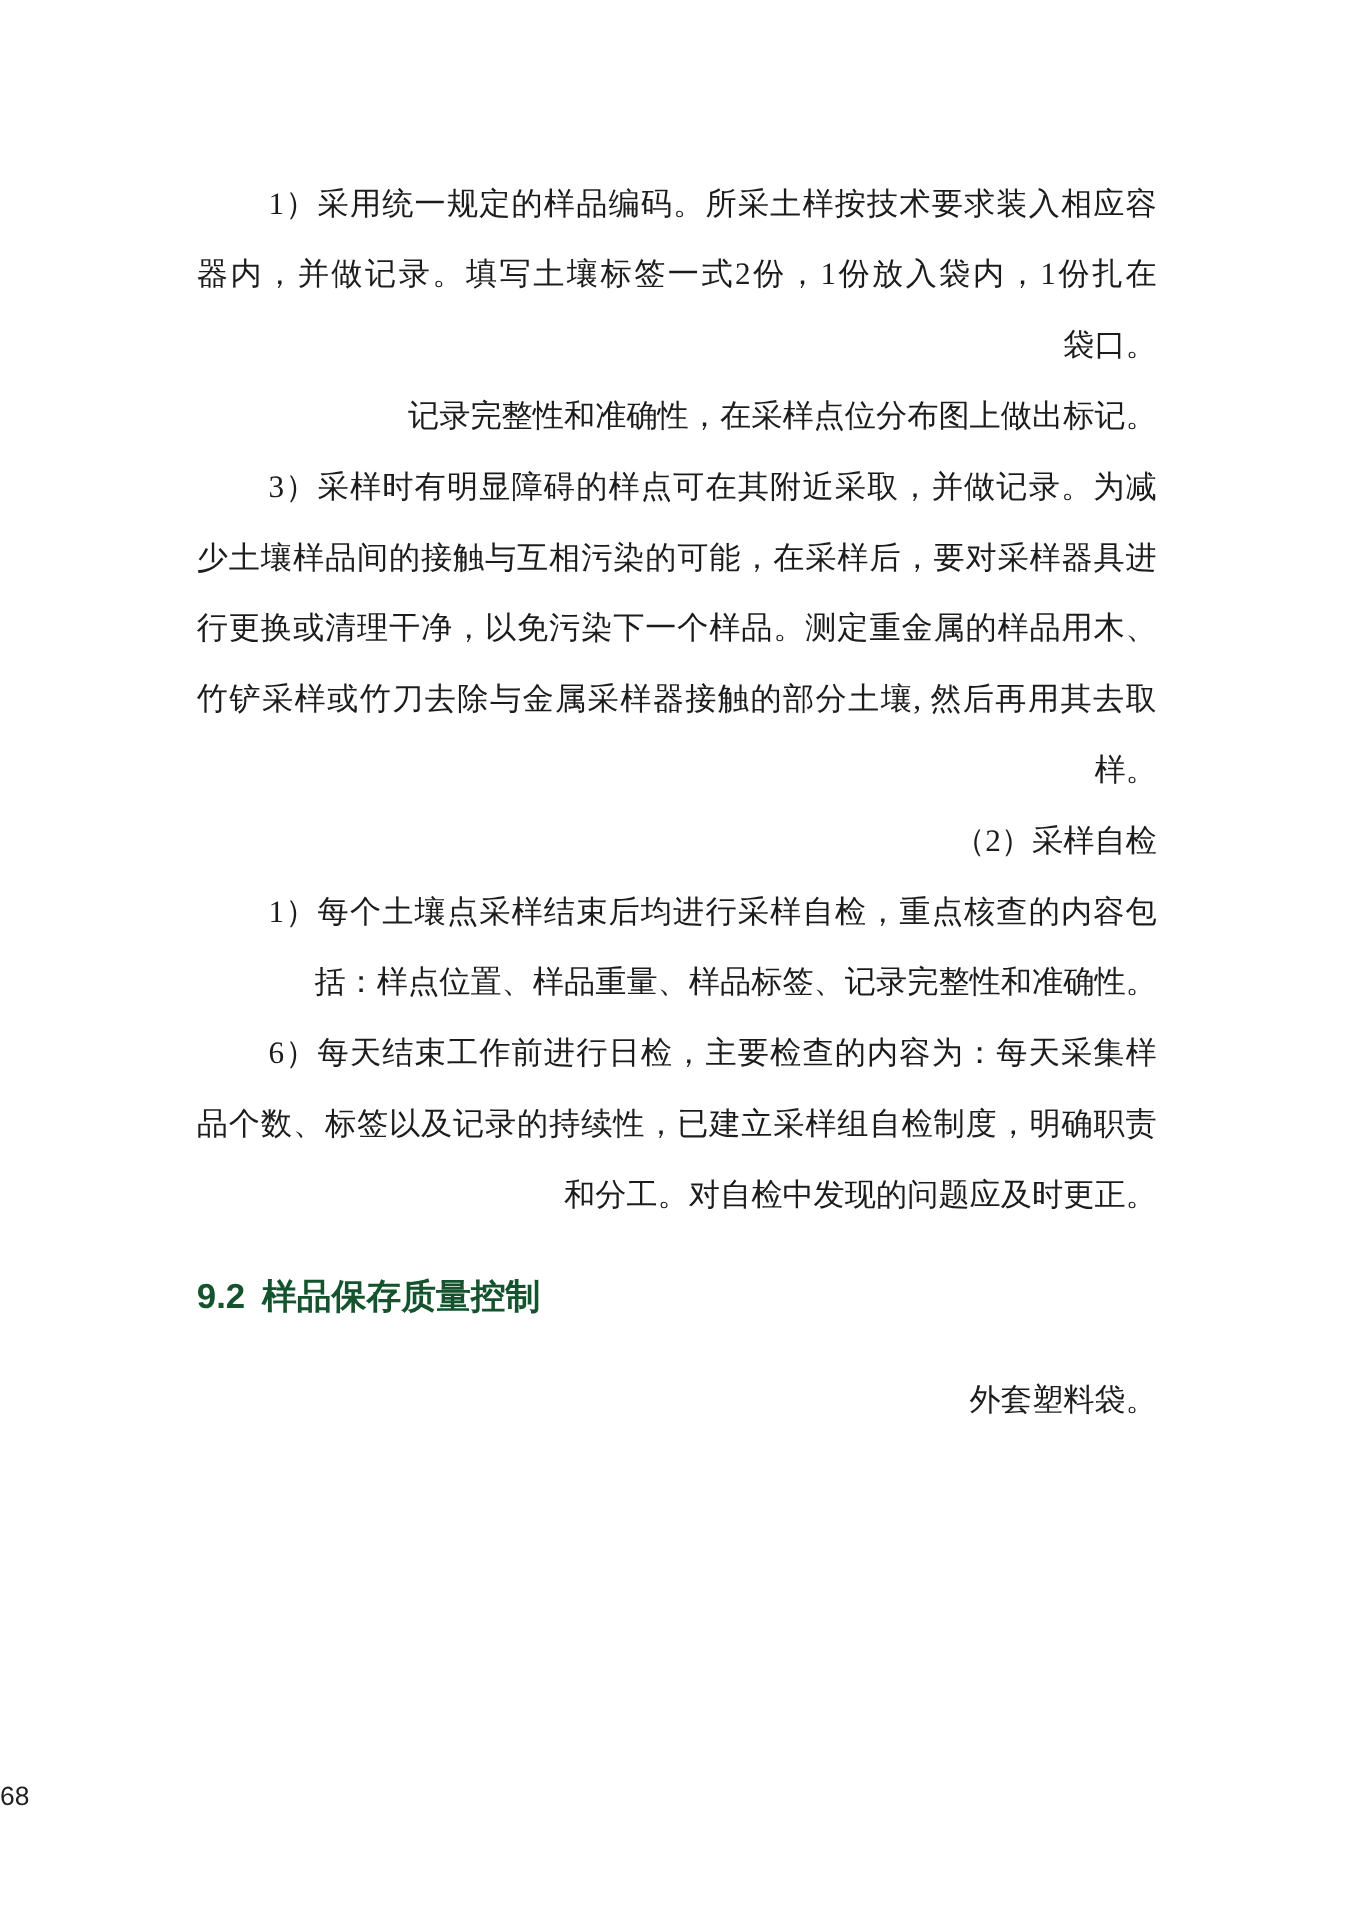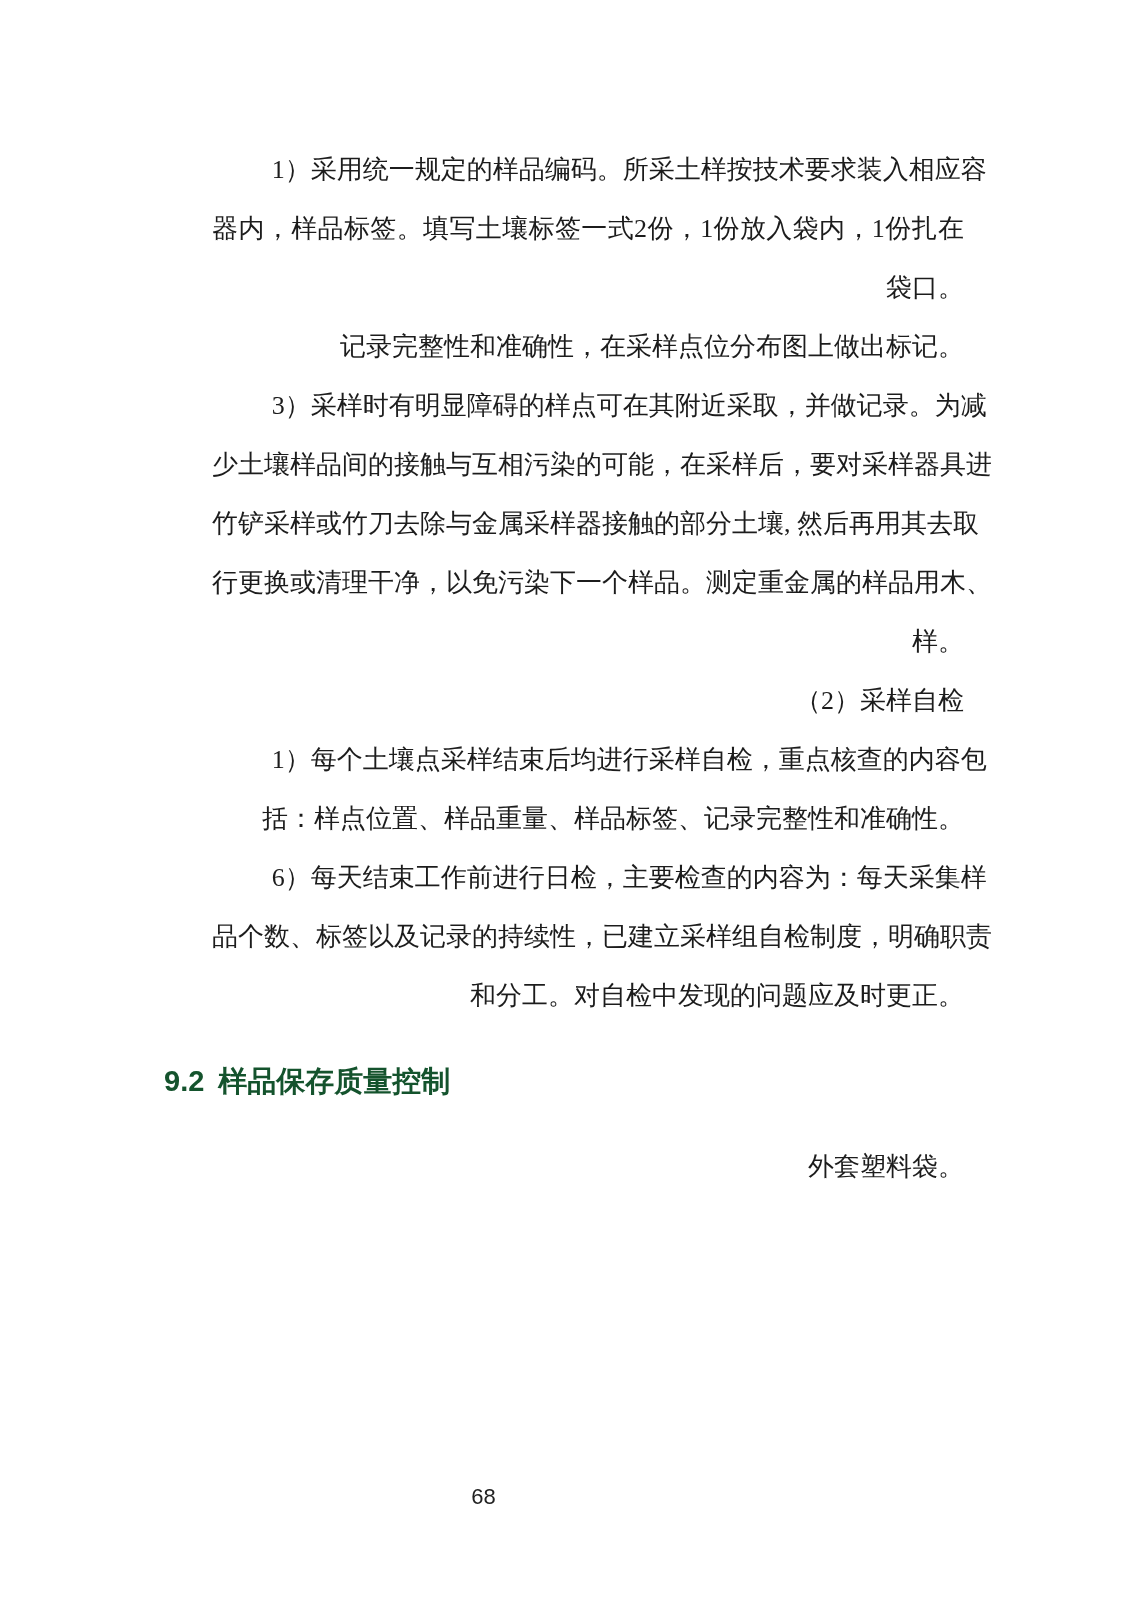--- a/index.html
+++ b/index.html
@@ -19,64 +19,62 @@
   .ln {
     font-size: 26px;
     height: 59px;
     line-height: 59px;
     white-space: nowrap;
   }
   .j {
     text-align: justify;
     text-align-last: justify;
     text-justify: inter-character;
-    margin-left: 48px;
   }
   .s { text-align: right; }
   .indent { text-indent: 2.3em; }
   h2.heading {
     margin: 26px 0 0 0;
     height: 60px;
     line-height: 60px;
     font-family: "Liberation Sans", "DejaVu Sans", sans-serif;
     font-size: 29px;
     font-weight: bold;
     color: #14532d;
     white-space: nowrap;
   }
   h2.heading .num { margin-right: 14px; }
   .tail { margin-top: 26px; }
   .page-footer {
     position: absolute;
     left: 0; top: 1482px;
     width: 967px;
-    text-align: center;
     line-height: 30px;
   }
   .page-footer span {
     font-family: "Liberation Sans", "DejaVu Sans", sans-serif;
     font-size: 22px;
     color: #222222;
   }
 </style>
 </head>
 <body>
 
 <div class="doc">
 
   <div class="ln j indent">1）采用统一规定的样品编码。所采土样按技术要求装入相应容</div>
-  <div class="ln j">器内，样品标签。填写土壤标签一式2份，1份放入袋内，1份扎在</div>
+  <div class="ln j">器内，并做记录。填写土壤标签一式2份，1份放入袋内，1份扎在</div>
   <div class="ln s">袋口。</div>
 
   <div class="ln s">记录完整性和准确性，在采样点位分布图上做出标记。</div>
 
   <div class="ln j indent">3）采样时有明显障碍的样点可在其附近采取，并做记录。为减</div>
   <div class="ln j">少土壤样品间的接触与互相污染的可能，在采样后，要对采样器具进</div>
+  <div class="ln j">行更换或清理干净，以免污染下一个样品。测定重金属的样品用木、</div>
   <div class="ln j">竹铲采样或竹刀去除与金属采样器接触的部分土壤, 然后再用其去取</div>
-  <div class="ln j">行更换或清理干净，以免污染下一个样品。测定重金属的样品用木、</div>
   <div class="ln s">样。</div>
 
   <div class="ln s indent">（2）采样自检</div>
 
   <div class="ln j indent">1）每个土壤点采样结束后均进行采样自检，重点核查的内容包</div>
   <div class="ln s">括：样点位置、样品重量、样品标签、记录完整性和准确性。</div>
 
   <div class="ln j indent">6）每天结束工作前进行日检，主要检查的内容为：每天采集样</div>
   <div class="ln j">品个数、标签以及记录的持续性，已建立采样组自检制度，明确职责</div>
   <div class="ln s">和分工。对自检中发现的问题应及时更正。</div>

